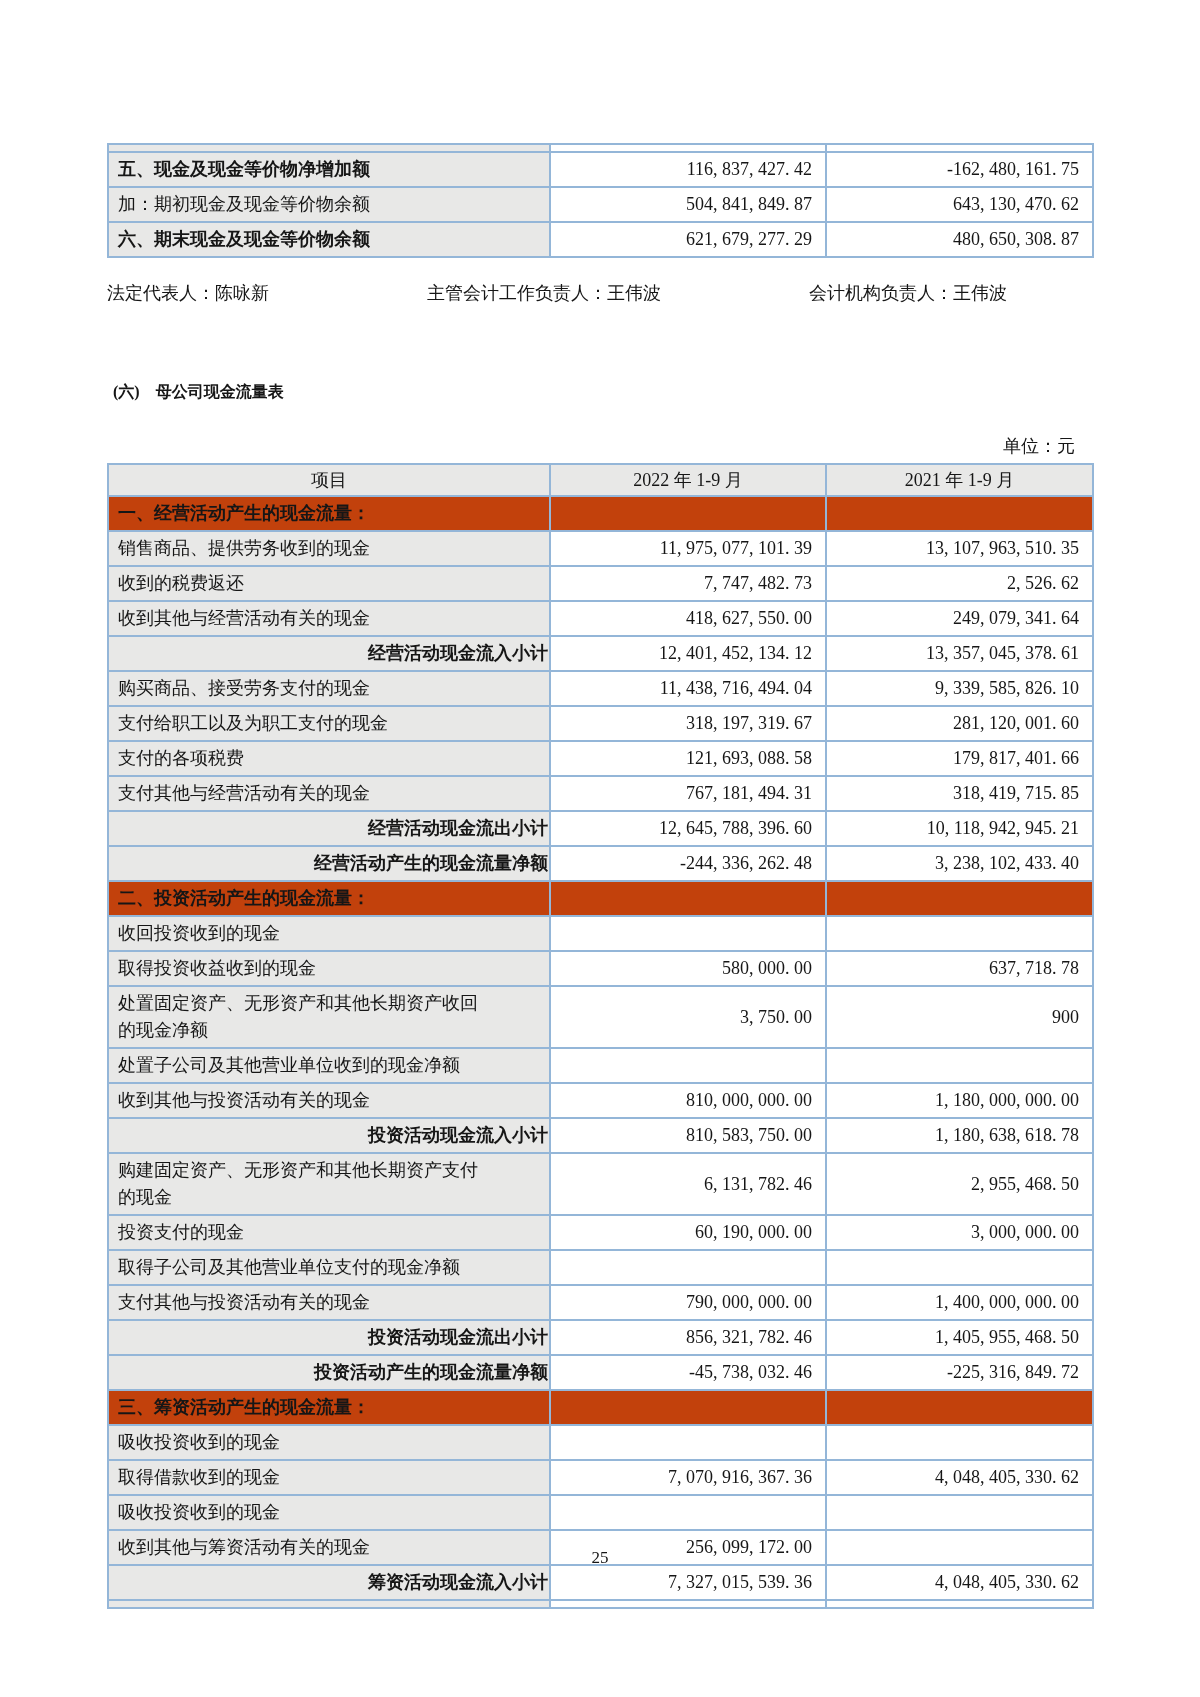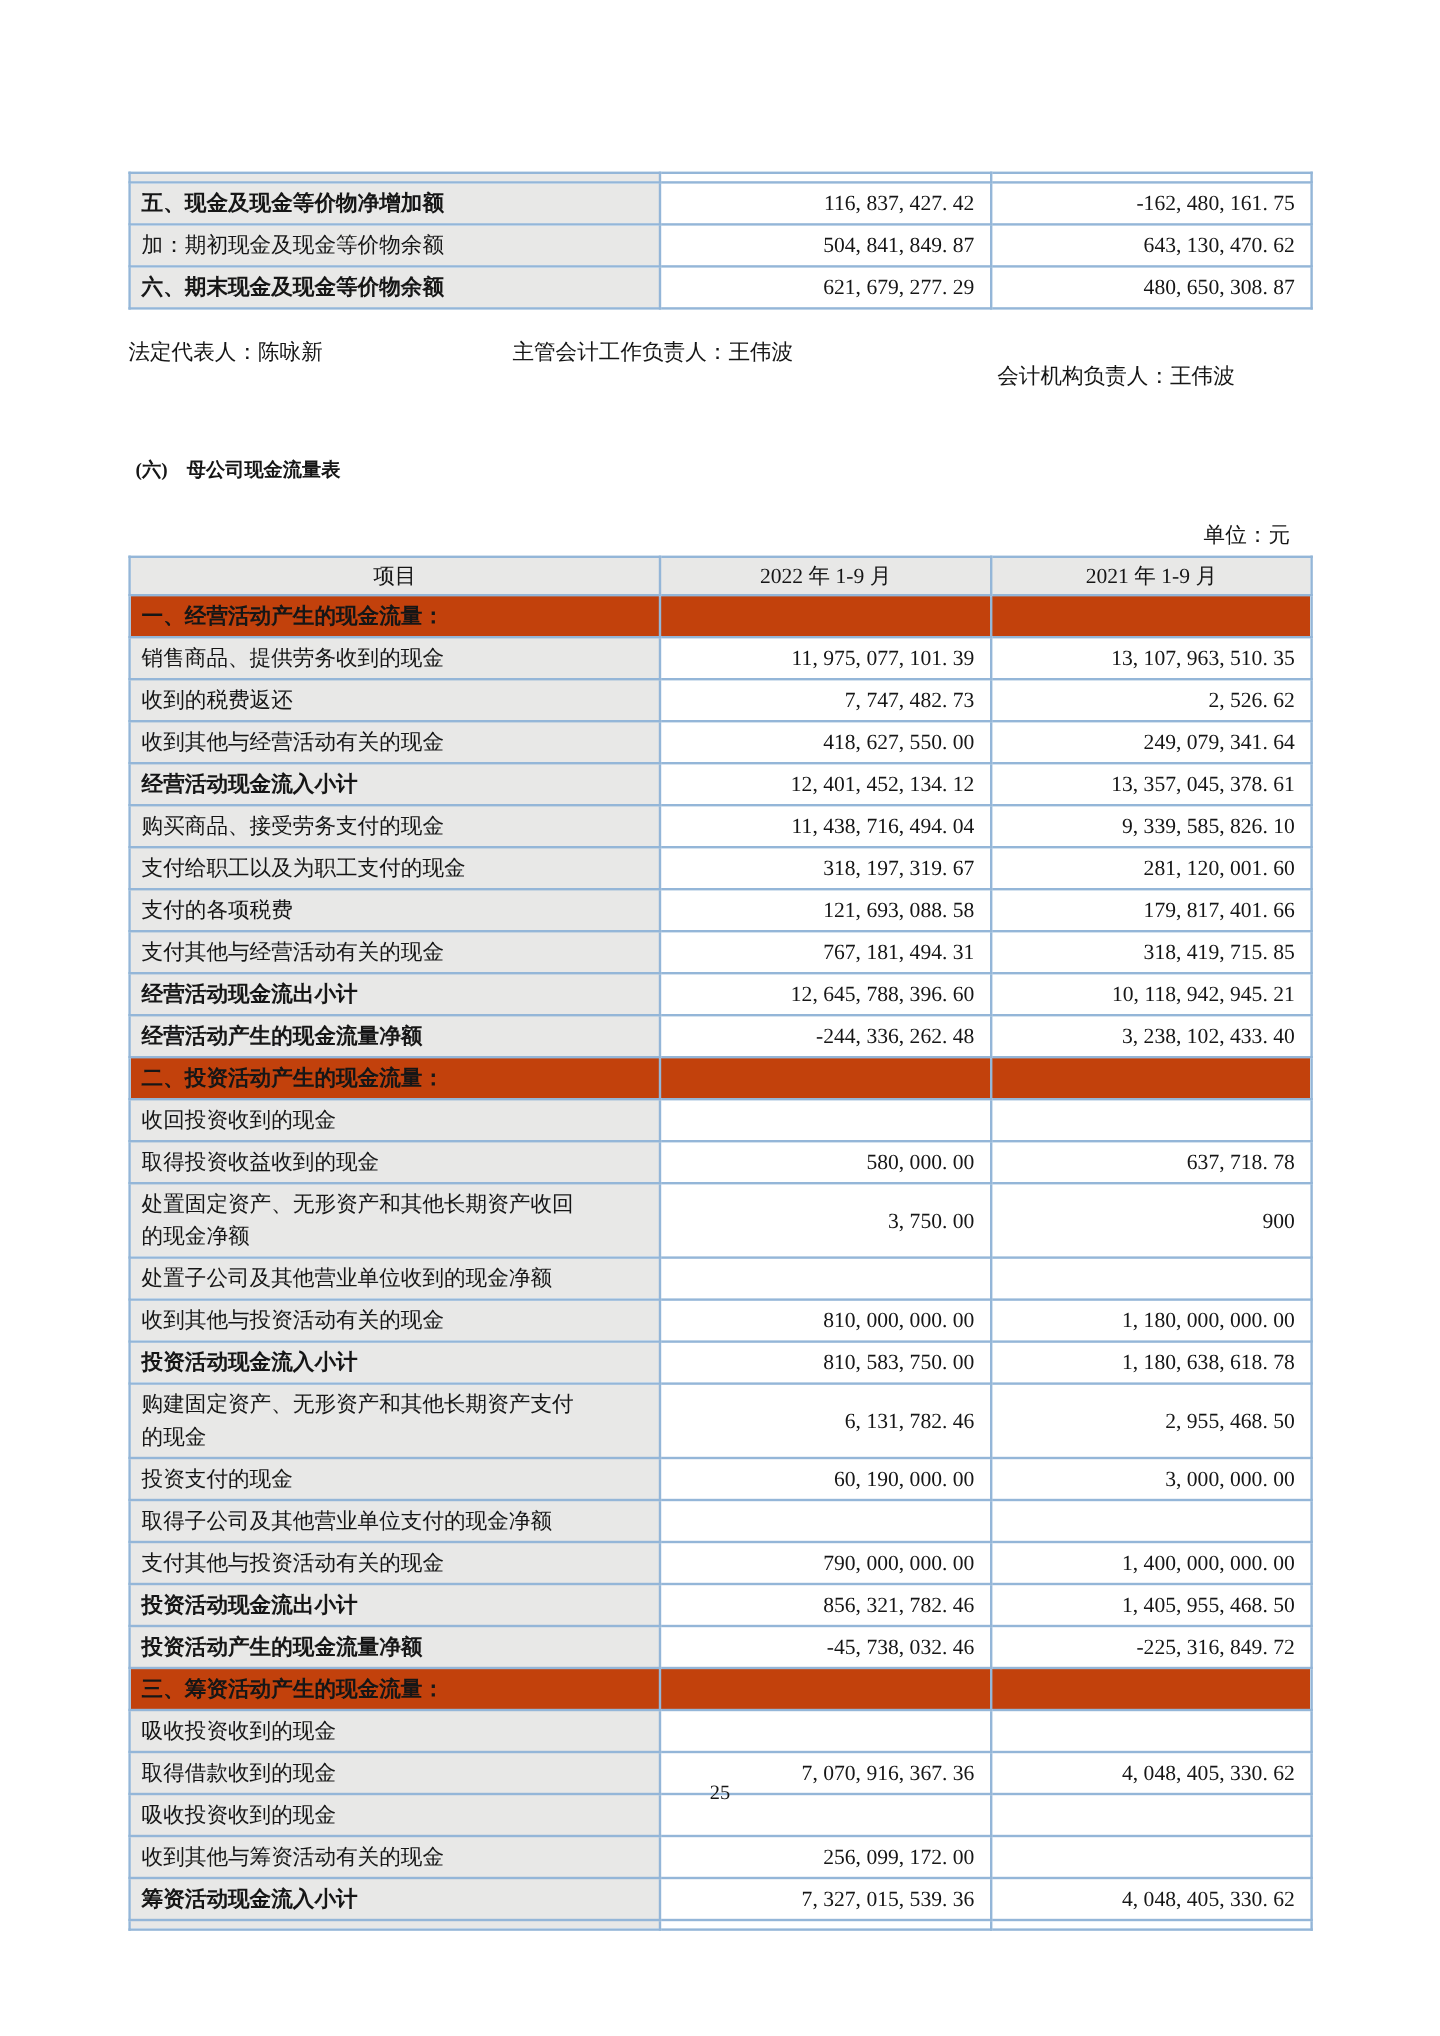--- a/index.html
+++ b/index.html
@@ -24,45 +24,45 @@
     background:#ffffff;
     font-size:18px;line-height:1.5;
     text-align:right;
     padding:3px 13px 3px 4px;
     height:24px;
     white-space:nowrap;
   }
   tr.row-bold td.label{font-weight:bold;padding-right:8px;}
   tr.row-section td{background:#c2410c;}
   tr.row-section td.label{font-weight:bold;padding-right:8px;}
-  tr.row-subtotal td.label{font-weight:bold;text-align:left;padding-right:1px;}
+  tr.row-subtotal td.label{font-weight:bold;text-align:right;padding-right:1px;}
   tr.row-sliver td{height:6px;padding:0;}
   tr.header-row td{
     background:#e8e8e7;
     font-size:18px;text-align:center;
     padding:3px 8px;height:24px;
   }
   .top-table{position:absolute;top:143px;left:107px;}
   .main-table{position:absolute;top:463px;left:107px;}
   .signatures{position:absolute;top:281px;left:107px;width:985px;height:24px;font-size:18px;}
   .signatures span{position:absolute;top:0;white-space:nowrap;}
   .sig1{left:0;}
   .sig2{left:320px;}
-  .sig3{left:724px;margin-top:20px;}
+  .sig3{left:702px;}
   .section-heading{
     position:absolute;top:382px;left:113px;
     font-size:16px;font-weight:bold;
   }
   .section-heading .idx{margin-right:16px;}
   .unit-label{
     position:absolute;top:434px;left:107px;width:968px;
     text-align:right;font-size:18px;
   }
   .page-number{
-    position:absolute;top:1484px;left:0;width:1200px;
+    position:absolute;top:1548px;left:0;width:1200px;
     text-align:center;font-size:17px;
   }
 </style>
 </head>
 <body>
 
 <div class="page">
 
   <table class="top-table">
     <colgroup>

